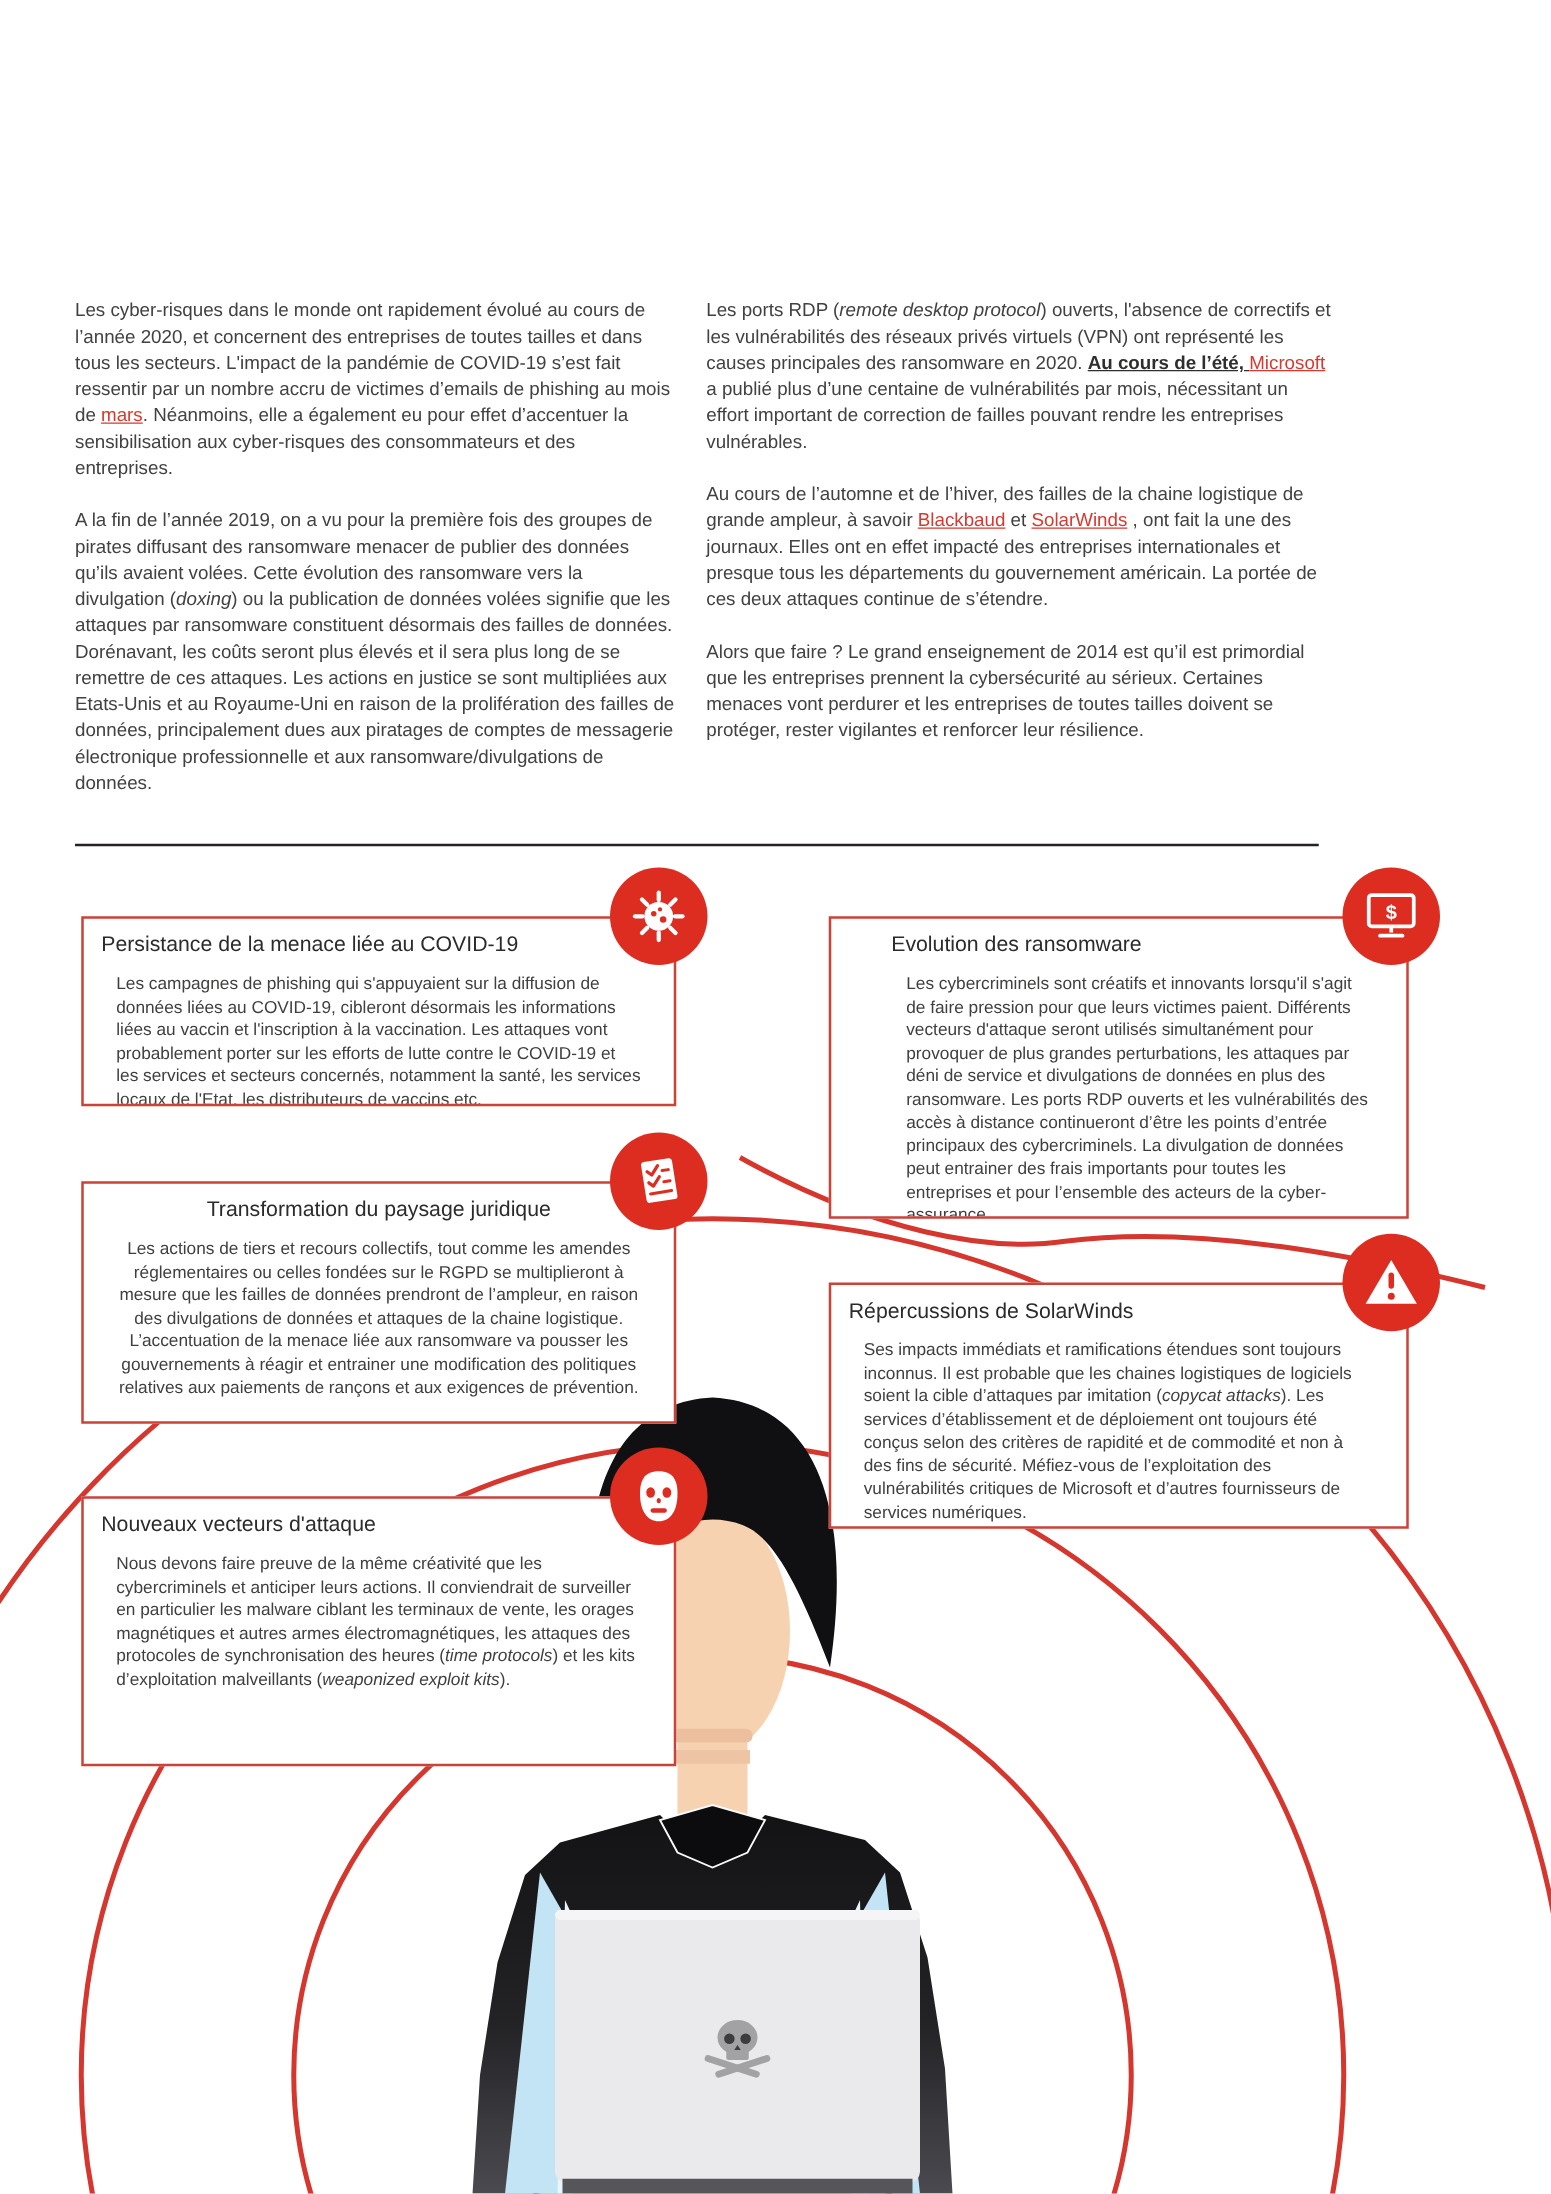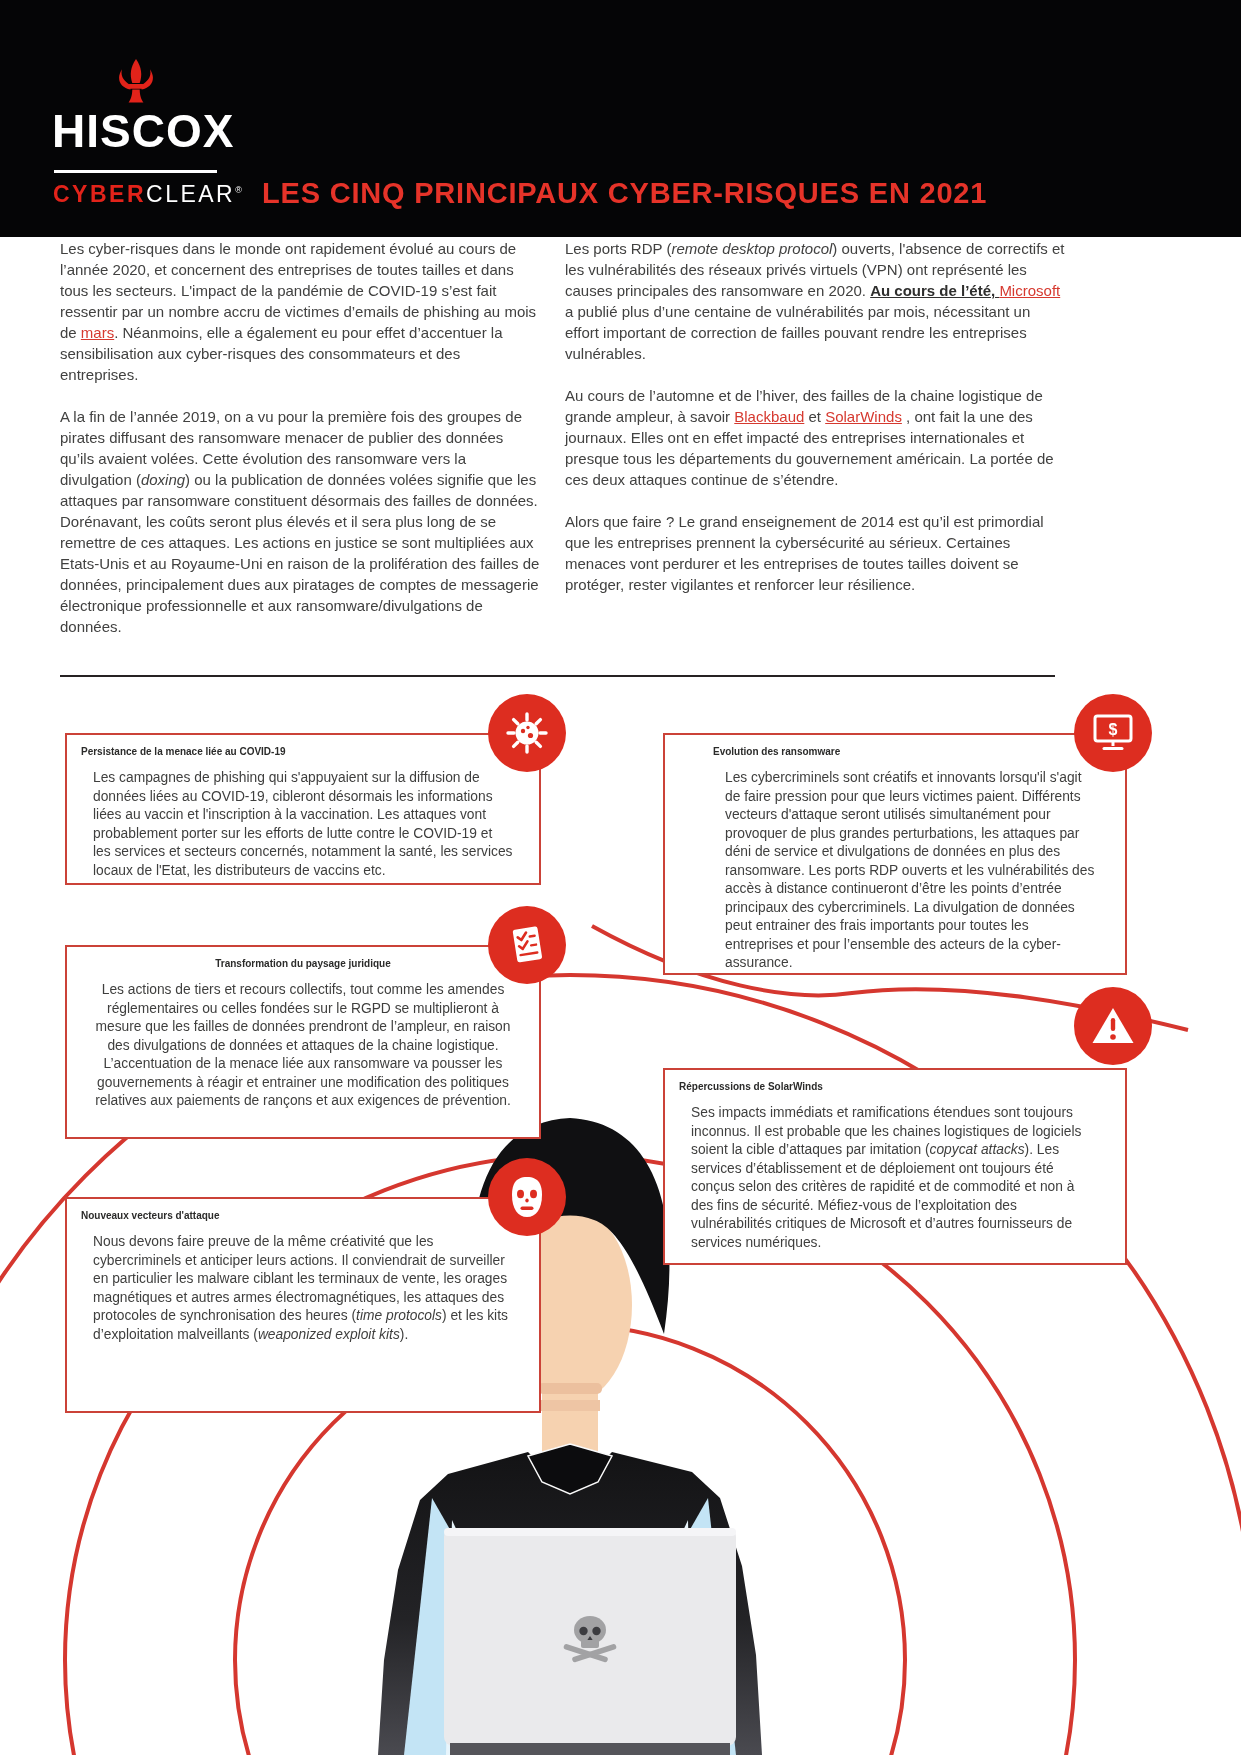--- a/index.html
+++ b/index.html
@@ -26,26 +26,26 @@
   .col-right{left:565px;width:500px;}
   .link{color:#d6392f;text-decoration:underline;cursor:pointer;}
   .bold{font-weight:bold;color:#2f2f2e;text-decoration:underline;}
   .italic{font-style:italic;}
 
   .divider{position:absolute;left:60px;top:675px;width:995px;height:2px;background:#262223;z-index:3;}
 
   
   .card{position:absolute;background:#ffffff;border:2px solid #cb4238;box-sizing:border-box;
         padding:11px 14px 0 14px;z-index:3;overflow:hidden;}
-  .card h3{margin:0 0 3px 0;font-size:10px;font-weight:bold;color:#2b2b2a;}
+  .card h3{margin:0 0 3px 0;font-size:17px;font-weight:normal;color:#2b2b2a;}
   .card p{margin:12px;font-size:13.8px;line-height:18.5px;color:#3f3f3e;}
   #card-covid   {left:65px; top:733px; width:476px;height:152px;}
   #card-ransom  {left:663px;top:733px; width:464px;height:242px;padding-left:48px;}
   #card-legal   {left:65px; top:945px; width:476px;height:194px;text-align:center;}
-  #card-solar   {left:663px;top:1068px;width:464px;height:197px;}
+  #card-solar   {left:663px;top:1026px;width:464px;height:197px;}
   #card-vectors {left:65px; top:1197px;width:476px;height:216px;}
 
   
   .badge{position:absolute;width:78px;height:78px;border-radius:50%;background:#dd2d20;z-index:5;
          display:flex;align-items:center;justify-content:center;}
   #badge-virus {left:488px; top:694px;}
   #badge-ransom{left:1074px;top:694px;}
   #badge-legal {left:488px; top:906px;}
   #badge-solar {left:1074px;top:987px;}
   #badge-mask  {left:488px; top:1158px;}
@@ -106,35 +106,20 @@
       <ellipse cx="0" cy="-10" rx="16" ry="14" fill="#a2a2a4"></ellipse>
       <rect x="-9" y="0" width="18" height="8" rx="2" fill="#a2a2a4"></rect>
       <circle cx="-6.5" cy="-9" r="4.2" fill="#3c3c40"></circle>
       <circle cx="6.5" cy="-9" r="4.2" fill="#3c3c40"></circle>
       <path d="M0,-4 L-2.6,0 L2.6,0 Z" fill="#3c3c40"></path>
       <rect x="-23" y="11" width="46" height="5.5" rx="2.7" fill="#a2a2a4" transform="rotate(18)"></rect>
       <rect x="-23" y="11" width="46" height="5.5" rx="2.7" fill="#a2a2a4" transform="rotate(-18)"></rect>
     </g>
   </svg>
 
-  <div class="header">
-    <svg class="fleur" viewBox="0 0 40 56">
-      <g fill="#e2231a">
-        <path d="M20 1 C14 10 13 18 16 27 L24 27 C27 18 26 10 20 1 Z"></path>
-        <path d="M14 29 C6 25 3 18 5 12 C-2 22 3 32 14 34 Z"></path>
-        <path d="M26 29 C34 25 37 18 35 12 C42 22 37 32 26 34 Z"></path>
-        <rect x="11" y="28" width="18" height="5" rx="2"></rect>
-        <path d="M16 34 C16 41 14 45 12 48 L28 48 C26 45 24 41 24 34 Z"></path>
-      </g>
-    </svg>
-    <div class="brand">HISCOX</div>
-    <div class="brand-rule"></div>
-    <div class="subbrand"><span class="red">CYBER</span><span class="white">CLEAR</span><sup>®</sup></div>
-    <div class="page-title">LES CINQ PRINCIPAUX CYBER-RISQUES EN 2021</div>
-  </div>
 
   <div class="intro col-left">
     <p><span>Les cyber-risques dans le monde ont rapidement évolué au cours de l’année 2020, et concernent des entreprises de toutes tailles et dans tous les secteurs. L'impact de la pandémie de COVID-19 s’est fait ressentir par un nombre accru de victimes d’emails de phishing au mois de </span><a href="#" class="link">mars</a><span>. Néanmoins, elle a également eu pour effet d’accentuer la sensibilisation aux cyber-risques des consommateurs et des entreprises.</span></p>
     <p><span>A la fin de l’année 2019, on a vu pour la première fois des groupes de pirates diffusant des ransomware menacer de publier des données qu’ils avaient volées. Cette évolution des ransomware vers la divulgation (</span><span class="italic">doxing</span><span>) ou la publication de données volées signifie que les attaques par ransomware constituent désormais des failles de données. Dorénavant, les coûts seront plus élevés et il sera plus long de se remettre de ces attaques. Les actions en justice se sont multipliées aux Etats-Unis et au Royaume-Uni en raison de la prolifération des failles de données, principalement dues aux piratages de comptes de messagerie électronique professionnelle et aux ransomware/divulgations de données.</span></p>
   </div>
   <div class="intro col-right">
     <p><span>Les ports RDP (</span><span class="italic">remote desktop protocol</span><span>) ouverts, l'absence de correctifs et les vulnérabilités des réseaux privés virtuels (VPN) ont représenté les causes principales des ransomware en 2020. </span><span class="bold">Au cours de l’été, </span><a href="#" class="link">Microsoft</a><span> a publié plus d’une centaine de vulnérabilités par mois, nécessitant un effort important de correction de failles pouvant rendre les entreprises vulnérables.</span></p>
     <p><span>Au cours de l’automne et de l’hiver, des failles de la chaine logistique de grande ampleur, à savoir </span><a href="#" class="link">Blackbaud</a><span> et </span><a href="#" class="link">SolarWinds</a><span> , ont fait la une des journaux. Elles ont en effet impacté des entreprises internationales et presque tous les départements du gouvernement américain. La portée de ces deux attaques continue de s’étendre.</span></p>
     <p><span>Alors que faire ? Le grand enseignement de 2014 est qu’il est primordial que les entreprises prennent la cybersécurité au sérieux. Certaines menaces vont perdurer et les entreprises de toutes tailles doivent se protéger, rester vigilantes et renforcer leur résilience.</span></p>
   </div>

